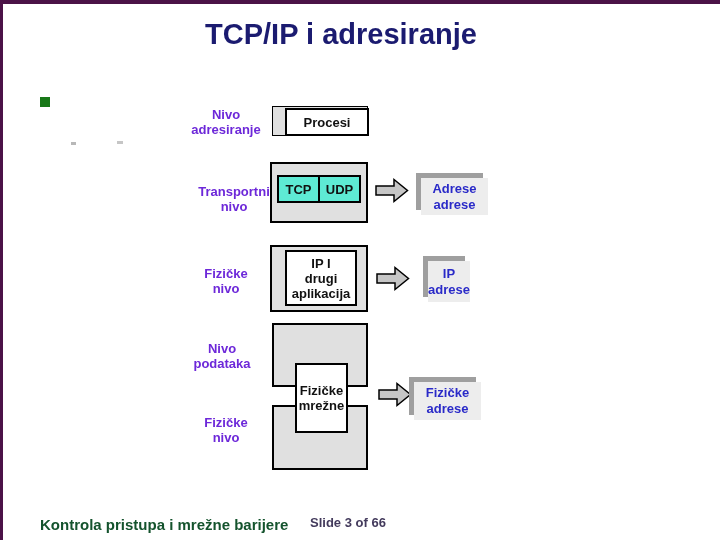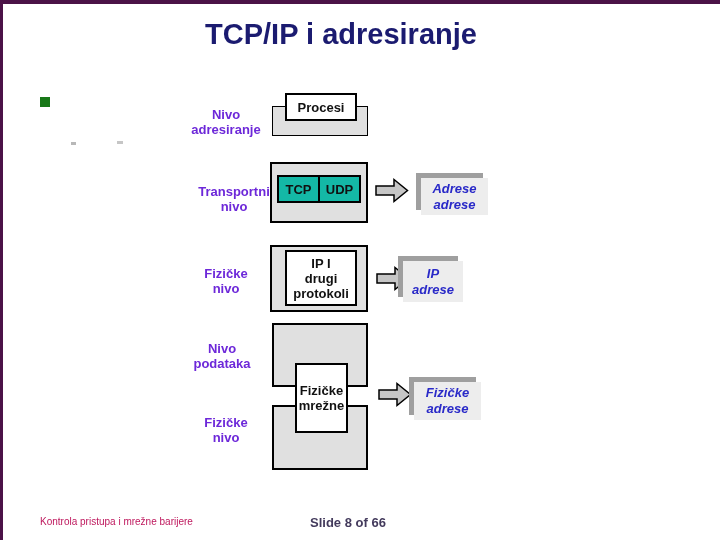--- a/index.html
+++ b/index.html
@@ -33,41 +33,40 @@
   .layer-box.thin { border-width:1px; }
 
   .proto-box {
     position:absolute; background:#ffffff; border:2px solid #000;
     box-sizing:border-box; z-index:2;
     display:flex; flex-direction:column; align-items:center; justify-content:center;
     font-size:13px; font-weight:bold; color:#111; text-align:center; line-height:15px;
   }
   .proto-pair {
     position:absolute; border:2px solid #000; box-sizing:border-box; z-index:2;
-    display:flex; background:#14b8a6;
+    display:flex; background:#5eead4;
   }
   .proto-cell {
     flex:1; display:flex; align-items:center; justify-content:center;
     font-size:13px; font-weight:bold; color:#111;
   }
   .proto-cell.divider { border-right:2px solid #000; }
 
   .block-arrow { position:absolute; z-index:1; }
 
   .addr-box {
     position:absolute; background:#ededed; box-shadow:-5px -5px 0 0 #9f9f9f;
     display:flex; flex-direction:column; justify-content:center;
     font-size:13px; font-weight:bold; color:#2a2ac8; line-height:16px; text-align:center;
     z-index:2;
-    font-style:italic;
   }
 
   .footer-left {
     position:absolute; left:40px; top:516px;
-    font-size:10px; font-weight:normal; color:#be185d;
+    font-size:15px; font-weight:bold; color:#14532d;
   }
   .footer-right {
     position:absolute; left:310px; top:515px;
     font-size:13px; font-weight:bold; color:#433a5c;
   }
 </style>
 </head>
 <body>
 
 <div class="slide">
@@ -101,37 +100,37 @@
     <span class="lbl-line">Fizičke</span>
     <span class="lbl-line">nivo</span>
   </div>
 
   <div class="layer-box thin" style="left:272px;top:106px;width:96px;height:30px"></div>
   <div class="layer-box" style="left:270px;top:162px;width:98px;height:61px"></div>
   <div class="layer-box" style="left:270px;top:245px;width:98px;height:67px"></div>
   <div class="layer-box" style="left:272px;top:323px;width:96px;height:64px"></div>
   <div class="layer-box" style="left:272px;top:405px;width:96px;height:65px"></div>
 
-  <div class="proto-box" style="left:285px;top:93px;width:72px;height:28px">
+  <div class="proto-box" style="left:285px;top:108px;width:84px;height:28px">
     <span>Procesi</span>
   </div>
 
   <div class="proto-pair" style="left:277px;top:175px;width:84px;height:28px">
     <div class="proto-cell divider">
       <span>TCP</span>
     </div>
     <div class="proto-cell">
       <span>UDP</span>
     </div>
   </div>
 
   <div class="proto-box" style="left:285px;top:250px;width:72px;height:56px">
     <span>IP I</span>
     <span>drugi</span>
-    <span>protokoli</span>
+    <span>aplikacija</span>
   </div>
 
   <div class="proto-box" style="left:295px;top:363px;width:53px;height:70px">
     <span>Fizičke</span>
     <span>mrežne</span>
   </div>
 
   <svg class="block-arrow" style="left:375px;top:177px" width="34" height="27" viewBox="0 0 34 27">
     <path d="M1 9 H19 V2.5 L32.5 13.5 L19 24.5 V18 H1 Z" fill="#c6c6c6" stroke="#000" stroke-width="1.5"></path>
   </svg>
@@ -139,25 +138,25 @@
     <path d="M1 9 H19 V2.5 L32.5 13.5 L19 24.5 V18 H1 Z" fill="#c6c6c6" stroke="#000" stroke-width="1.5"></path>
   </svg>
   <svg class="block-arrow" style="left:378px;top:381px" width="34" height="27" viewBox="0 0 34 27">
     <path d="M1 9 H19 V2.5 L32.5 13.5 L19 24.5 V18 H1 Z" fill="#c6c6c6" stroke="#000" stroke-width="1.5"></path>
   </svg>
 
   <div class="addr-box" style="left:421px;top:178px;width:67px;height:37px">
     <span>Adrese</span>
     <span>adrese</span>
   </div>
-  <div class="addr-box" style="left:403px;top:261px;width:60px;height:41px">
+  <div class="addr-box" style="left:428px;top:261px;width:42px;height:41px">
     <span>IP</span>
     <span>adrese</span>
   </div>
   <div class="addr-box" style="left:414px;top:382px;width:67px;height:38px">
     <span>Fizičke</span>
     <span>adrese</span>
   </div>
 
   <div class="footer-left">Kontrola pristupa i mrežne barijere</div>
-  <div class="footer-right">Slide 8 of 66</div>
+  <div class="footer-right">Slide 3 of 66</div>
 
 </div>
 
 </body></html>

